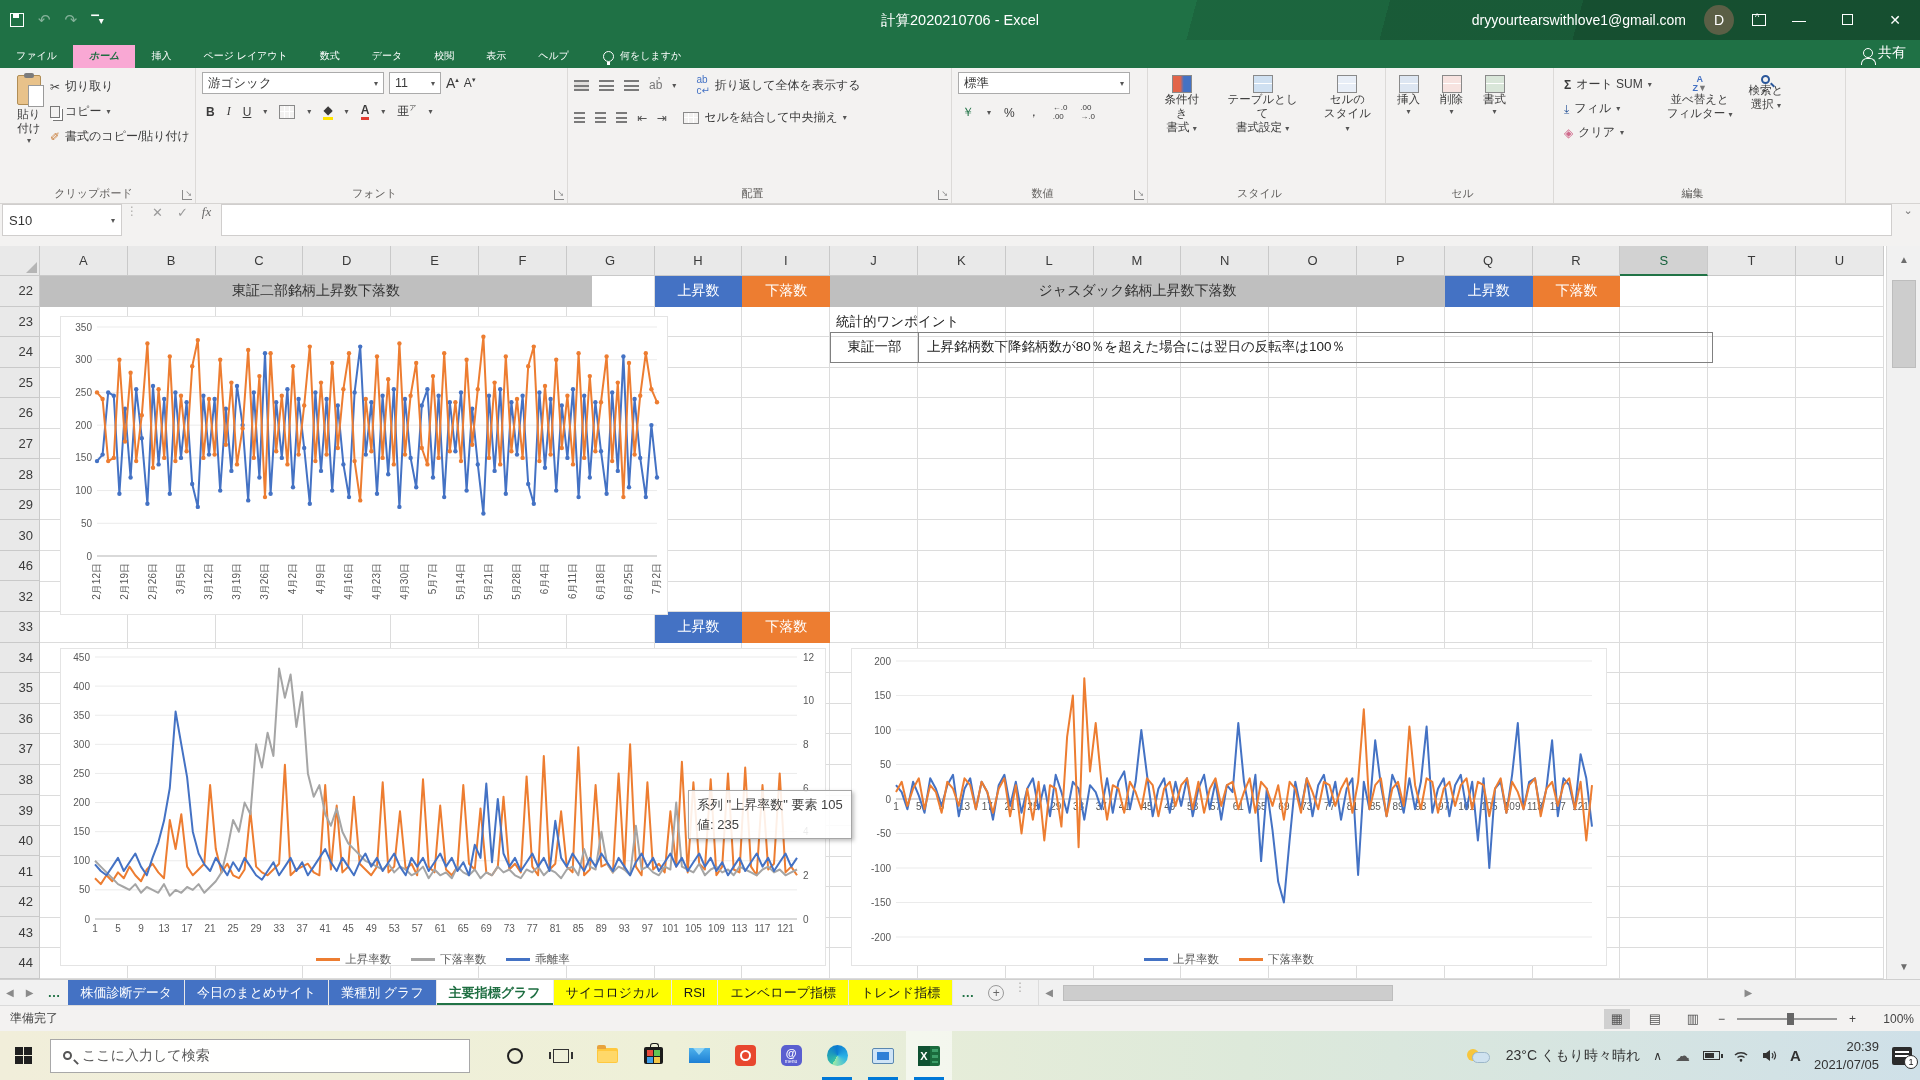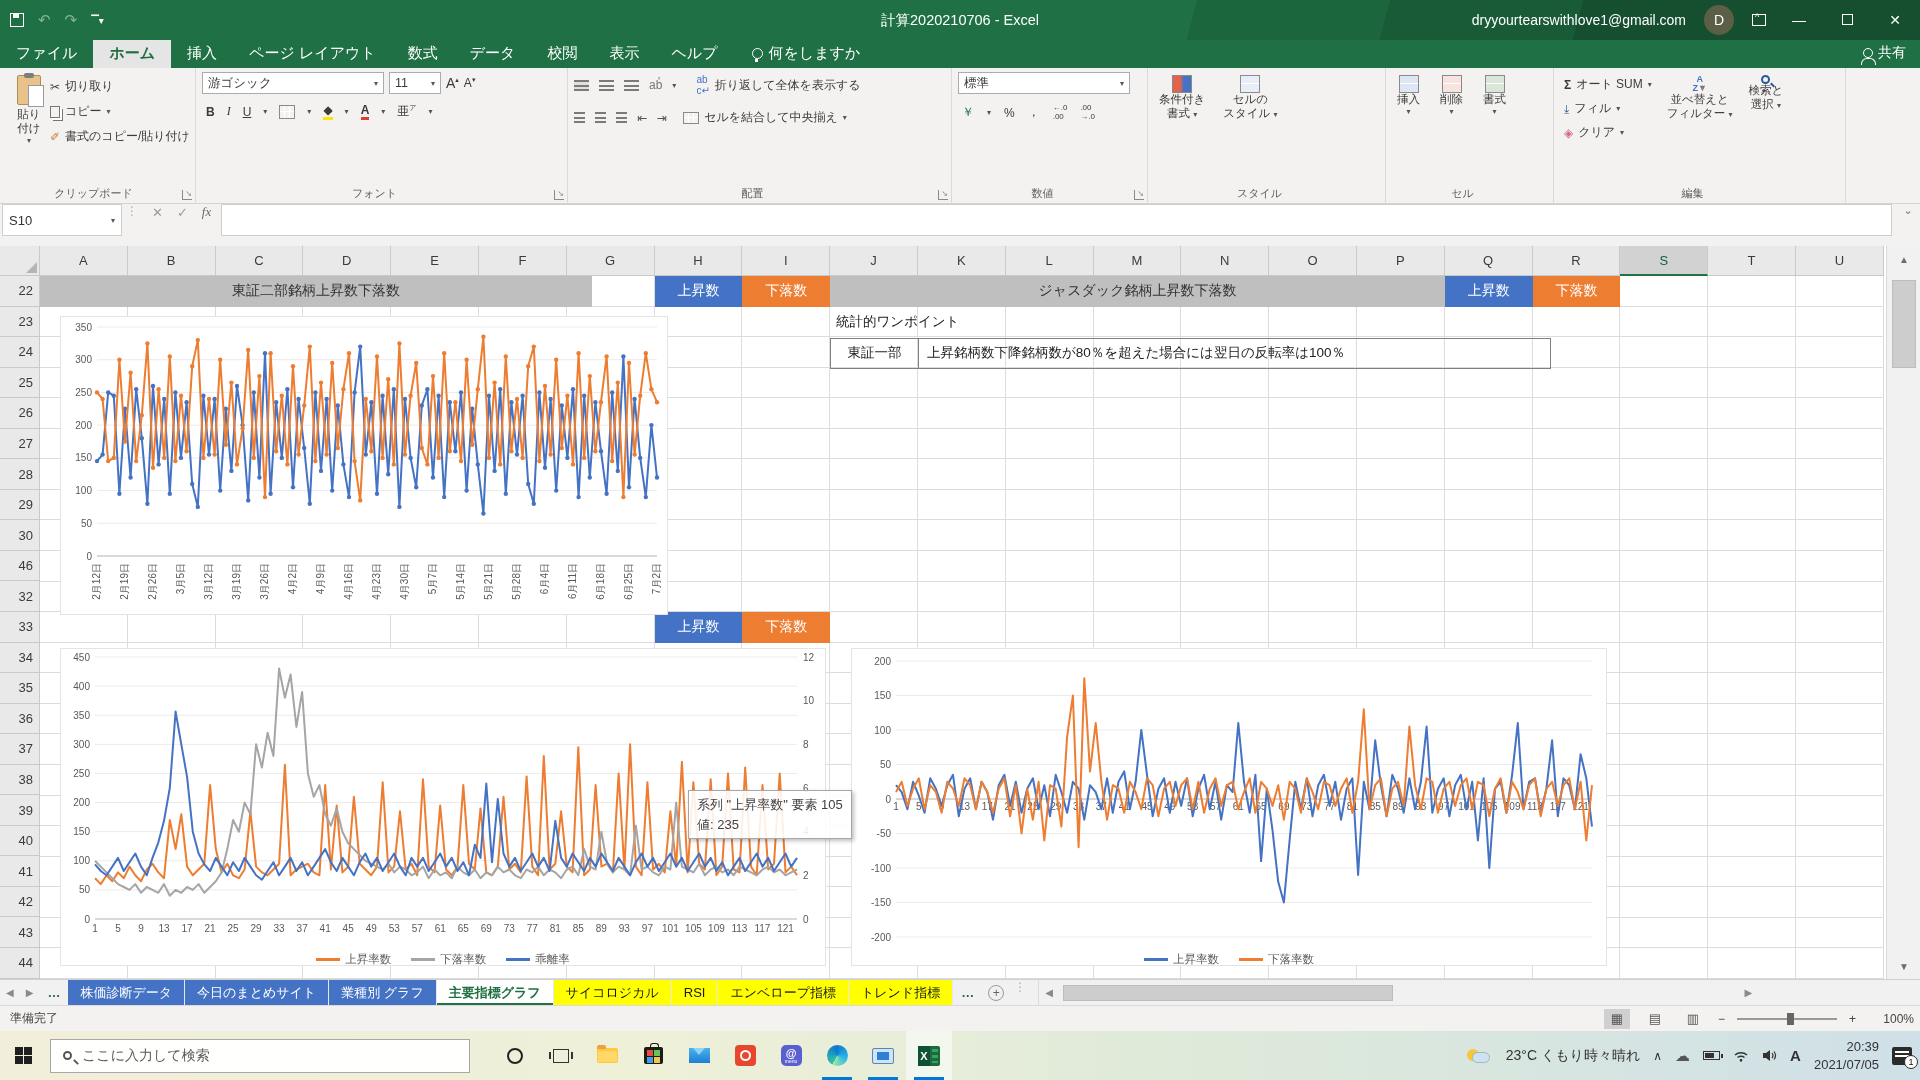--- a/index.html
+++ b/index.html
@@ -15,23 +15,23 @@
   .saveicon { width:14px; height:14px; border:1.6px solid #fff; position:relative; }
   .saveicon:after { content:""; position:absolute; left:2px; top:0; width:6px; height:4px; background:#fff; }
   #wintitle { position:absolute; left:0; right:0; top:0; height:40px; display:flex; align-items:center; justify-content:center; font-size:14.5px; pointer-events:none; }
   .titright { position:absolute; right:0; top:0; height:40px; display:flex; align-items:center; gap:18px; padding-right:10px; }
   .avatar { width:30px; height:30px; border-radius:50%; background:#5b5f46; color:#fff; display:flex; align-items:center; justify-content:center; font-size:14px; }
   .winbtn { width:30px; text-align:center; font-size:14px; }
   .restore { width:11px; height:11px; border:1.4px solid #fff; position:relative; display:inline-block; }
   .ribdisp { width:14px; height:12px; border:1.4px solid #fff; display:inline-block; position:relative; }
   .ribdisp:after { content:"^"; position:absolute; left:2px; top:-3px; font-size:9px; }
   
-  #tabrow { left:0; top:40px; width:1920px; height:28px; background:#1f7145; display:flex; align-items:flex-end; color:#fff; font-size:15px; }
+  #tabrow { left:0; top:40px; width:1920px; height:28px; background:#1f7145; display:flex; align-items:flex-end; color:#fff; font-size:10px; }
   #tabrow .rtab { padding:4px 16px 5px; }
-  #tabrow .rtab.active { background:#e5e5e5; color:#1e6e41; font-weight:bold; }
+  #tabrow .rtab.active { background:#f9a8d4; color:#1e6e41; font-weight:bold;font-style:italic; }
   #tellme { display:flex; align-items:center; gap:6px; margin-left:18px; padding-bottom:5px; }
   .bulb { width:11px; height:11px; border:1.5px solid #fff; border-radius:50%; position:relative; display:inline-block; }
   .bulb:after { content:""; position:absolute; left:2.5px; top:10px; width:3px; height:3px; background:#fff; }
   #share { position:absolute; right:14px; top:44px; color:#fff; font-size:14px; display:flex; gap:5px; align-items:center; }
   .person { width:10px; height:10px; border-radius:50%; border:1.5px solid #fff; display:inline-block; position:relative; }
   .person:after { content:""; position:absolute; left:-3px; top:9px; width:13px; height:6px; border:1.5px solid #fff; border-bottom:none; border-radius:6px 6px 0 0; }
   
   #ribbon { left:0; top:68px; width:1920px; height:136px; background:#f3f2f1; border-bottom:1px solid #d6d4d2; display:flex; padding-left:6px; font-size:12px; color:#3b3b3b; }
   .rgroup { position:relative; border-right:1px solid #dcdad8; padding:4px 6px 18px; display:flex; flex-direction:column; }
   .glabel { position:absolute; bottom:2px; left:0; right:14px; text-align:center; font-size:11px; color:#605e5c; }
@@ -312,20 +312,24 @@
     <span class="glabel">数値</span>
     <span class="launch">↘</span>
   </div>
 
   <div class="rgroup" style="width:238px;flex-direction:row;gap:8px">
     <div class="bbtn">
       <span class="gridic ic-cond"></span>
       <span class="twoline"><span>条件付き</span><br><span>書式</span> <span class="car">▾</span></span>
     </div>
     <div class="bbtn">
+      <span class="gridic ic-table"></span>
+      <span class="twoline"><span>テーブルとして</span><br><span>書式設定</span> <span class="car">▾</span></span>
+    </div>
+    <div class="bbtn">
       <span class="gridic ic-cell"></span>
       <span class="twoline"><span>セルの</span><br><span>スタイル</span> <span class="car">▾</span></span>
     </div>
     <span class="glabel">スタイル</span>
   </div>
 
   <div class="rgroup" style="width:168px;flex-direction:row;gap:10px">
     <div class="bbtn">
       <span class="gridic ic-ins"></span>
       <span>挿入</span>
@@ -443,21 +447,21 @@
   <div class="abs" id="cells">
 
     <div class="abs banner bgray" style="left:0;top:0;width:552px">東証二部銘柄上昇数下落数</div>
     <div class="abs banner bblue" style="left:614.6px;top:0;width:87.8px">上昇数</div>
     <div class="abs banner borange" style="left:702.4px;top:0;width:87.8px">下落数</div>
     <div class="abs banner bgray" style="left:790.2px;top:0;width:614.6px">ジャスダック銘柄上昇数下落数</div>
     <div class="abs banner bblue" style="left:1404.8px;top:0;width:87.8px">上昇数</div>
     <div class="abs banner borange" style="left:1492.6px;top:0;width:87.8px">下落数</div>
 
     <div class="abs celltext" style="left:796px;top:30.56px;height:30.56px">統計的ワンポイント</div>
-    <div class="abs" id="row24box" style="left:790.2px;top:62px;width:721px;height:30.56px">
+    <div class="abs" id="row24box" style="left:790.2px;top:56px;width:883px;height:30.56px">
       <span class="lbl celltext">東証一部</span>
       <span class="celltext" style="padding-left:8px">上昇銘柄数下降銘柄数が80％を超えた場合には翌日の反転率は100％</span>
     </div>
 
     <div class="abs banner bblue" style="left:614.6px;top:336.2px;width:87.8px">上昇数</div>
     <div class="abs banner borange" style="left:702.4px;top:336.2px;width:87.8px">下落数</div>
 
     <div class="abs chartbox" style="left:20px;top:40px;width:608px;height:299px">
       <svg id="chart-0" class="chartsvg" width="606" height="297" viewBox="0 0 606 297">
           <line x1="36" y1="239" x2="596" y2="239" stroke="#ebebeb" stroke-width="1"></line>

